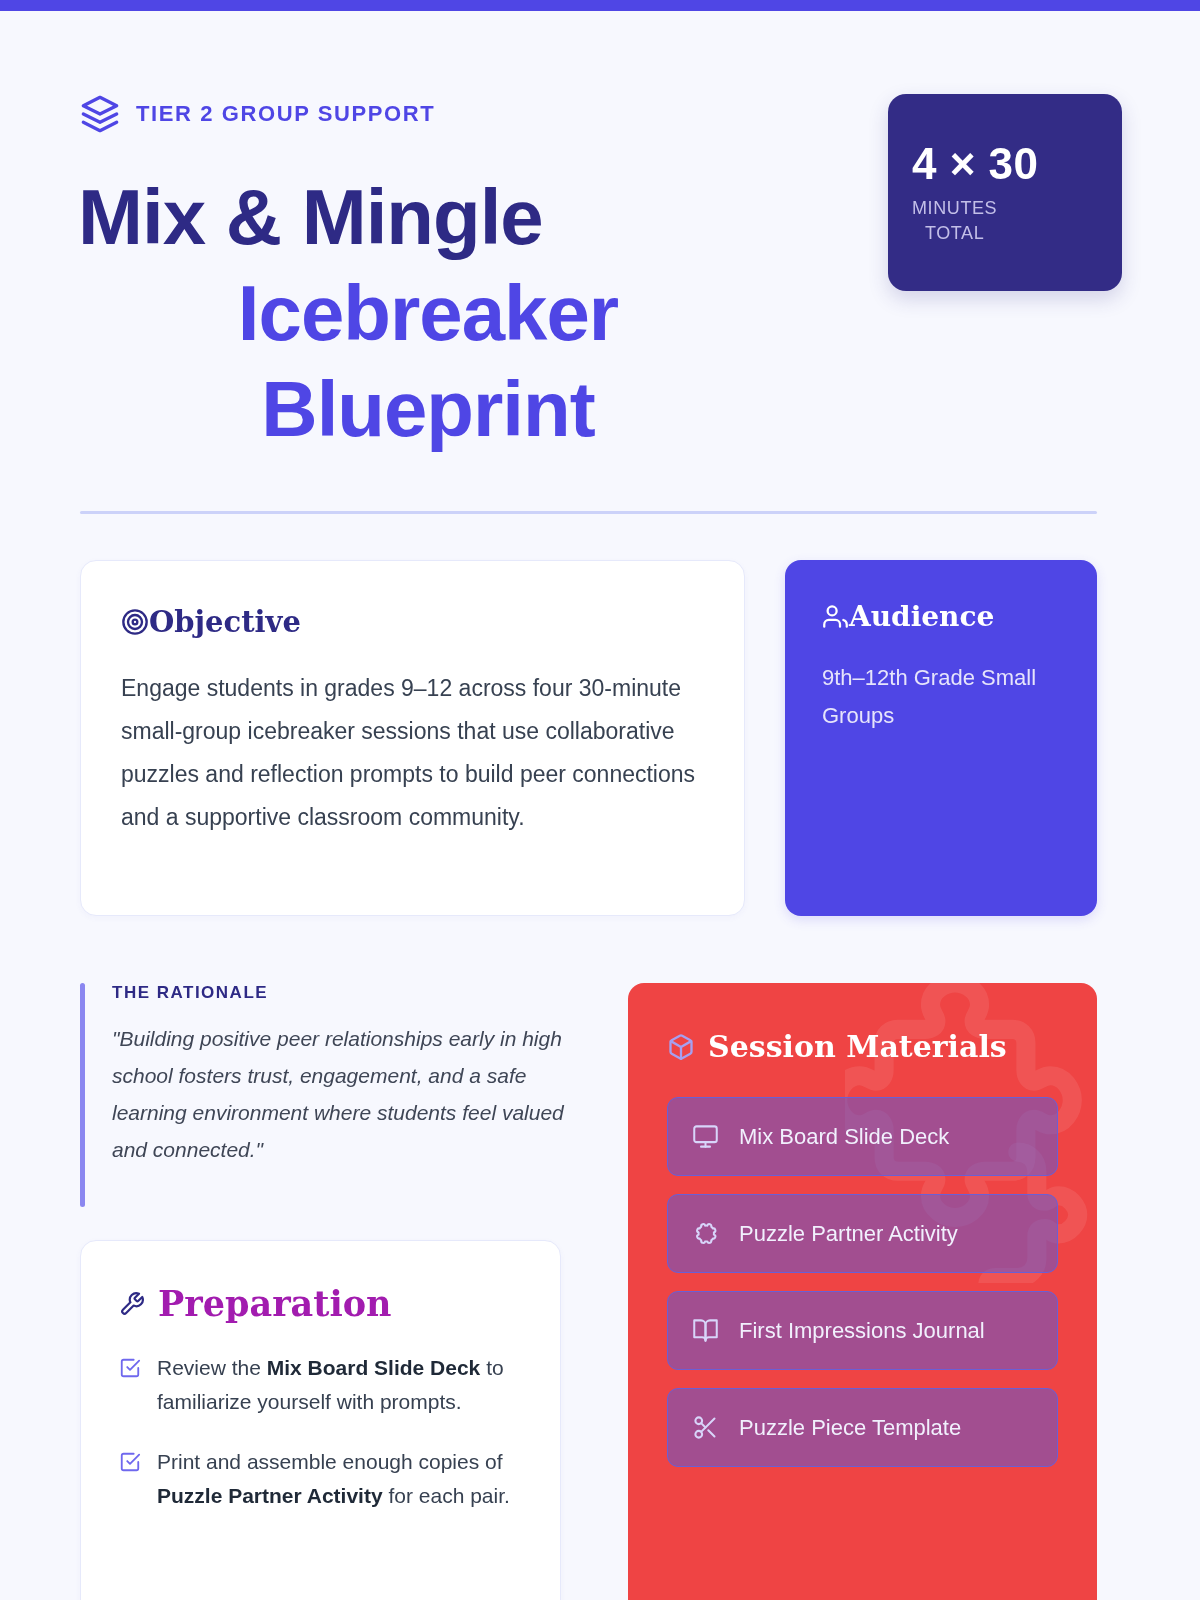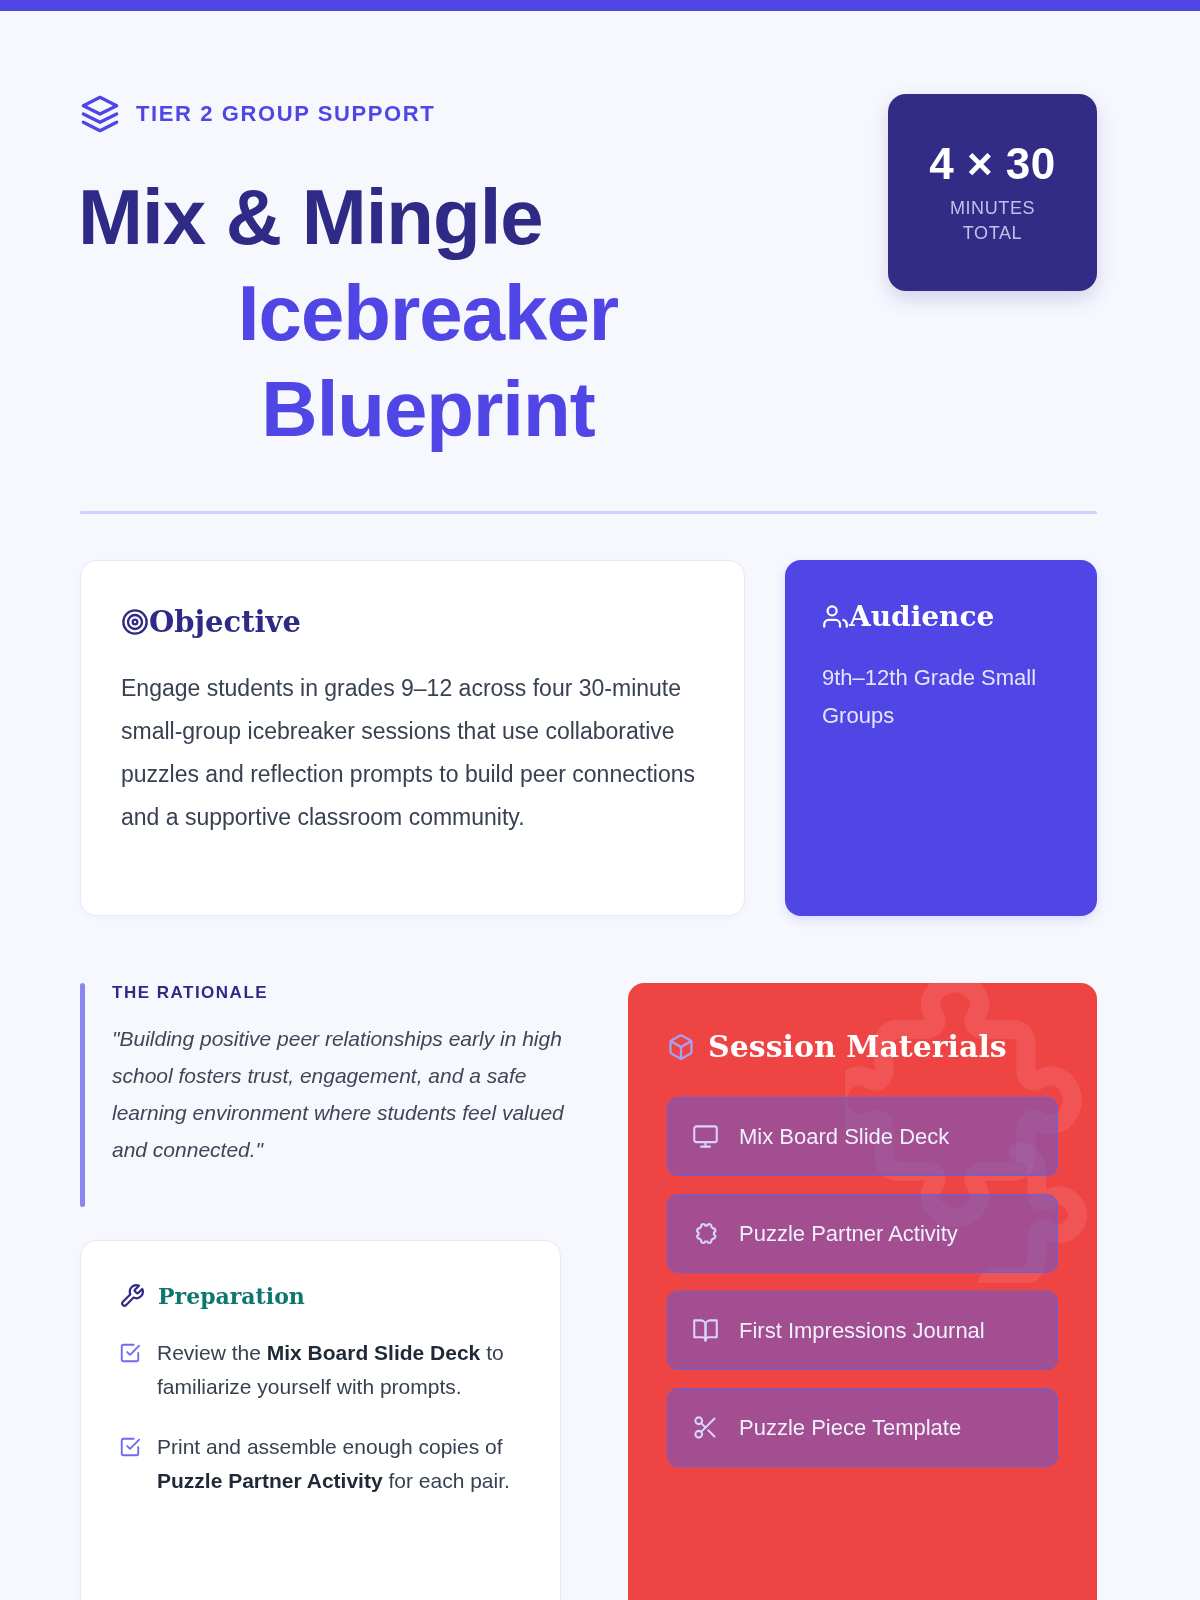--- a/index.html
+++ b/index.html
@@ -67,29 +67,30 @@
     line-height: 96px;
     letter-spacing: -1px;
   }
   .title-line.dark { color: #2e2a85; }
   .title-line.bright { color: #4f46e5; text-align: center; }
 
   .duration-badge {
     position: absolute;
     top: 83px;
     left: 888px;
-    width: 209px;
+    width: 234px;
     height: 197px;
     background: #332c86;
     border-radius: 18px;
     display: flex;
     flex-direction: column;
-    align-items: center;
+    align-items: flex-start;
     justify-content: center;
     box-shadow: 0 8px 20px rgba(51,44,134,0.18);
+    padding-left: 24px;
   }
   .duration-value {
     font-size: 44px;
     font-weight: bold;
     color: #ffffff;
     letter-spacing: 0.5px;
     margin-bottom: 7px;
   }
   .duration-unit {
     font-size: 18px;
@@ -216,23 +217,23 @@
   }
   .prep-heading {
     display: flex;
     align-items: center;
     gap: 13px;
     margin-bottom: 27px;
   }
   .prep-heading-icon { width: 26px; height: 26px; display: block; }
   .prep-heading-text {
     font-family: "DejaVu Serif", serif;
-    font-size: 22px;
-    font-weight: bold;
-    color: #0f766e;
+    font-size: 35px;
+    font-weight: bold;
+    color: #a21caf;
   }
   .prep-item {
     display: flex;
     gap: 16px;
     margin-bottom: 26px;
   }
   .prep-check-icon {
     width: 22px; height: 22px;
     flex: 0 0 22px;
     display: block;

